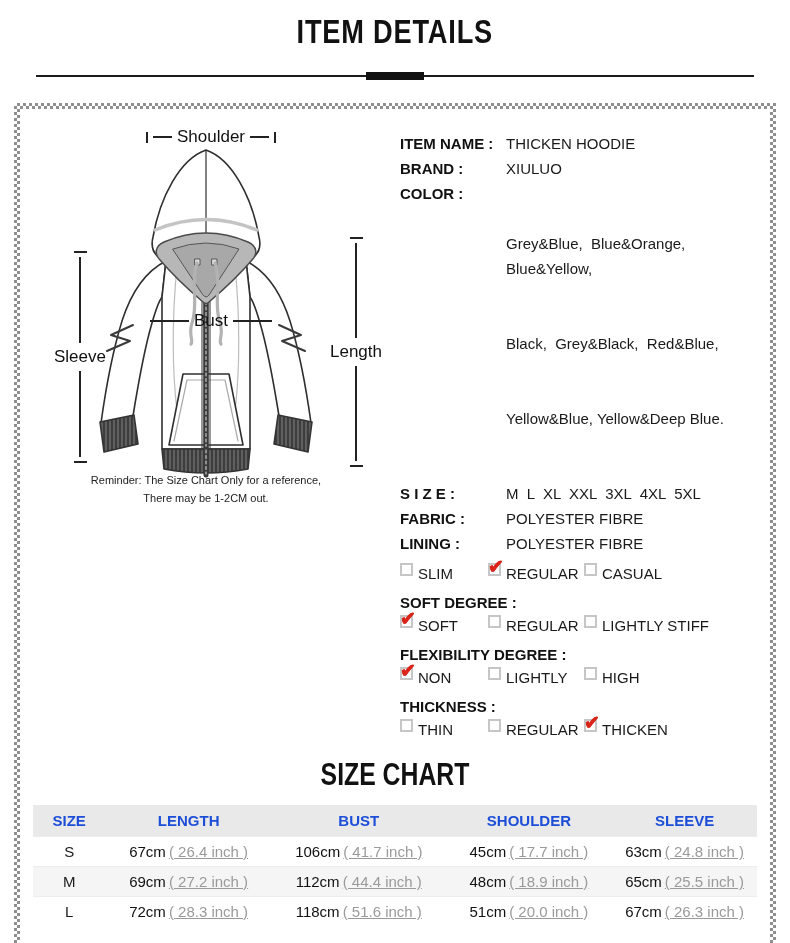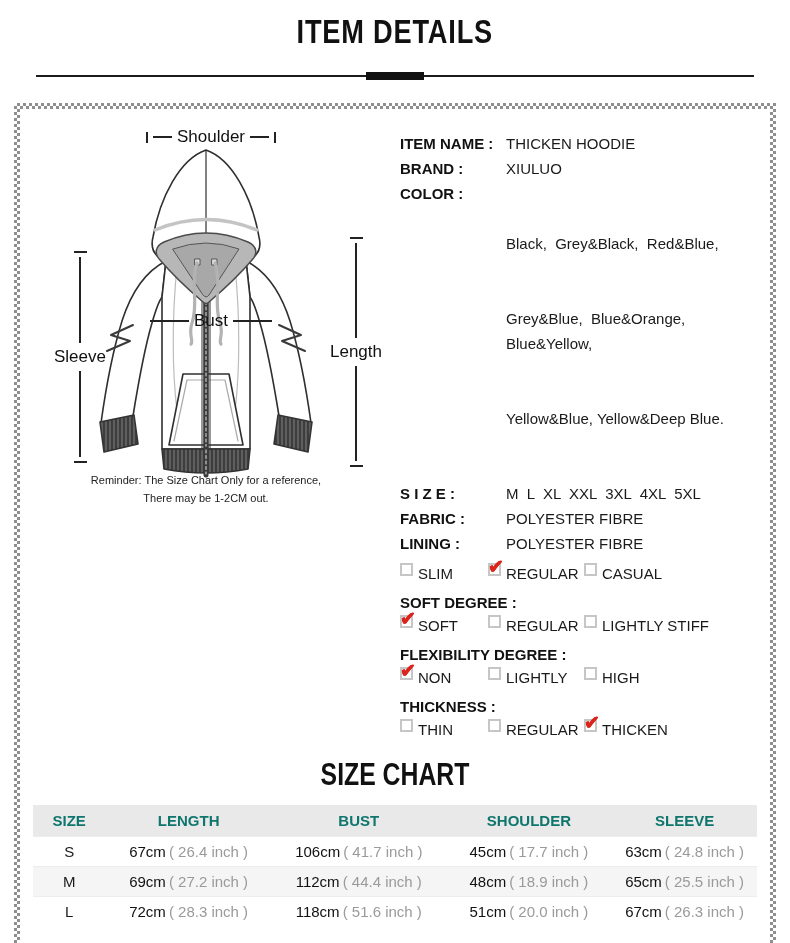--- a/index.html
+++ b/index.html
@@ -39,27 +39,27 @@
   .options{display:flex;align-items:center;line-height:22px;margin-top:2px;}
   .opt{display:flex;align-items:flex-start;}
   .opt:nth-child(1){width:88px;}
   .opt:nth-child(2){width:96px;}
   .checkbox{position:relative;width:13px;height:13px;border:2px solid #c6c6c6;box-sizing:border-box;margin-right:5px;flex:none;background:#fff;}
   .checkbox.checked::after{content:'\2714';position:absolute;left:-2px;top:-9px;font-size:19px;font-weight:bold;
                            color:var(--check-color,#d9251c);text-shadow:0 0 0 var(--check-color,#d9251c);}
   
   h2{margin:16px 0 12px;text-align:center;font-size:31px;font-weight:bold;color:#111;}
   table{width:724px;margin:0 auto;border-collapse:collapse;font-size:15px;}
-  th{background:var(--header-row-bg,#e9e9e9);font-weight:bold;height:29px;text-align:center;color:#0f766e;}
+  th{background:var(--header-row-bg,#e9e9e9);font-weight:bold;height:29px;text-align:center;color:#1d4ed8;}
   td{height:27px;text-align:center;}
   tbody tr:nth-child(even){background:var(--alt-row-bg,#f5f5f5);}
   tbody tr{border-top:1px solid #ededed;}
   col.c-size{width:10%;} col.c-length{width:23%;} col.c-bust{width:24%;} col.c-shoulder{width:23%;} col.c-sleeve{width:20%;}
   .cm{color:#111;}
-  .in{color:var(--inch-text,#9a9a9a);margin-left:3px;}
+  .in{color:var(--inch-text,#9a9a9a);margin-left:3px;text-decoration:underline;}
 </style>
 </head>
 <body>
 
 <div class="page">
 
   <header>
     <h1><span class="condense">ITEM DETAILS</span></h1>
     <div class="divider"></div>
   </header>
@@ -159,22 +159,22 @@
             <span class="spec-label">ITEM NAME :</span>
             <span class="spec-value">THICKEN HOODIE</span>
           </div>
           <div class="spec-row">
             <span class="spec-label">BRAND :</span>
             <span class="spec-value">XIULUO</span>
           </div>
           <div class="spec-row">
             <span class="spec-label">COLOR :</span>
             <span class="spec-value">
+              <span style="display:block">Grey&amp;Blue,  Blue&amp;Orange, Blue&amp;Yellow,</span>
               <span style="display:block">Black,  Grey&amp;Black,  Red&amp;Blue,</span>
-              <span style="display:block">Grey&amp;Blue,  Blue&amp;Orange, Blue&amp;Yellow,</span>
               <span style="display:block">Yellow&amp;Blue, Yellow&amp;Deep Blue.</span>
             </span>
           </div>
           <div class="spec-row">
             <span class="spec-label">S I Z E :</span>
             <span class="spec-value">M  L  XL  XXL  3XL  4XL  5XL</span>
           </div>
           <div class="spec-row">
             <span class="spec-label">FABRIC :</span>
             <span class="spec-value">POLYESTER FIBRE</span>

